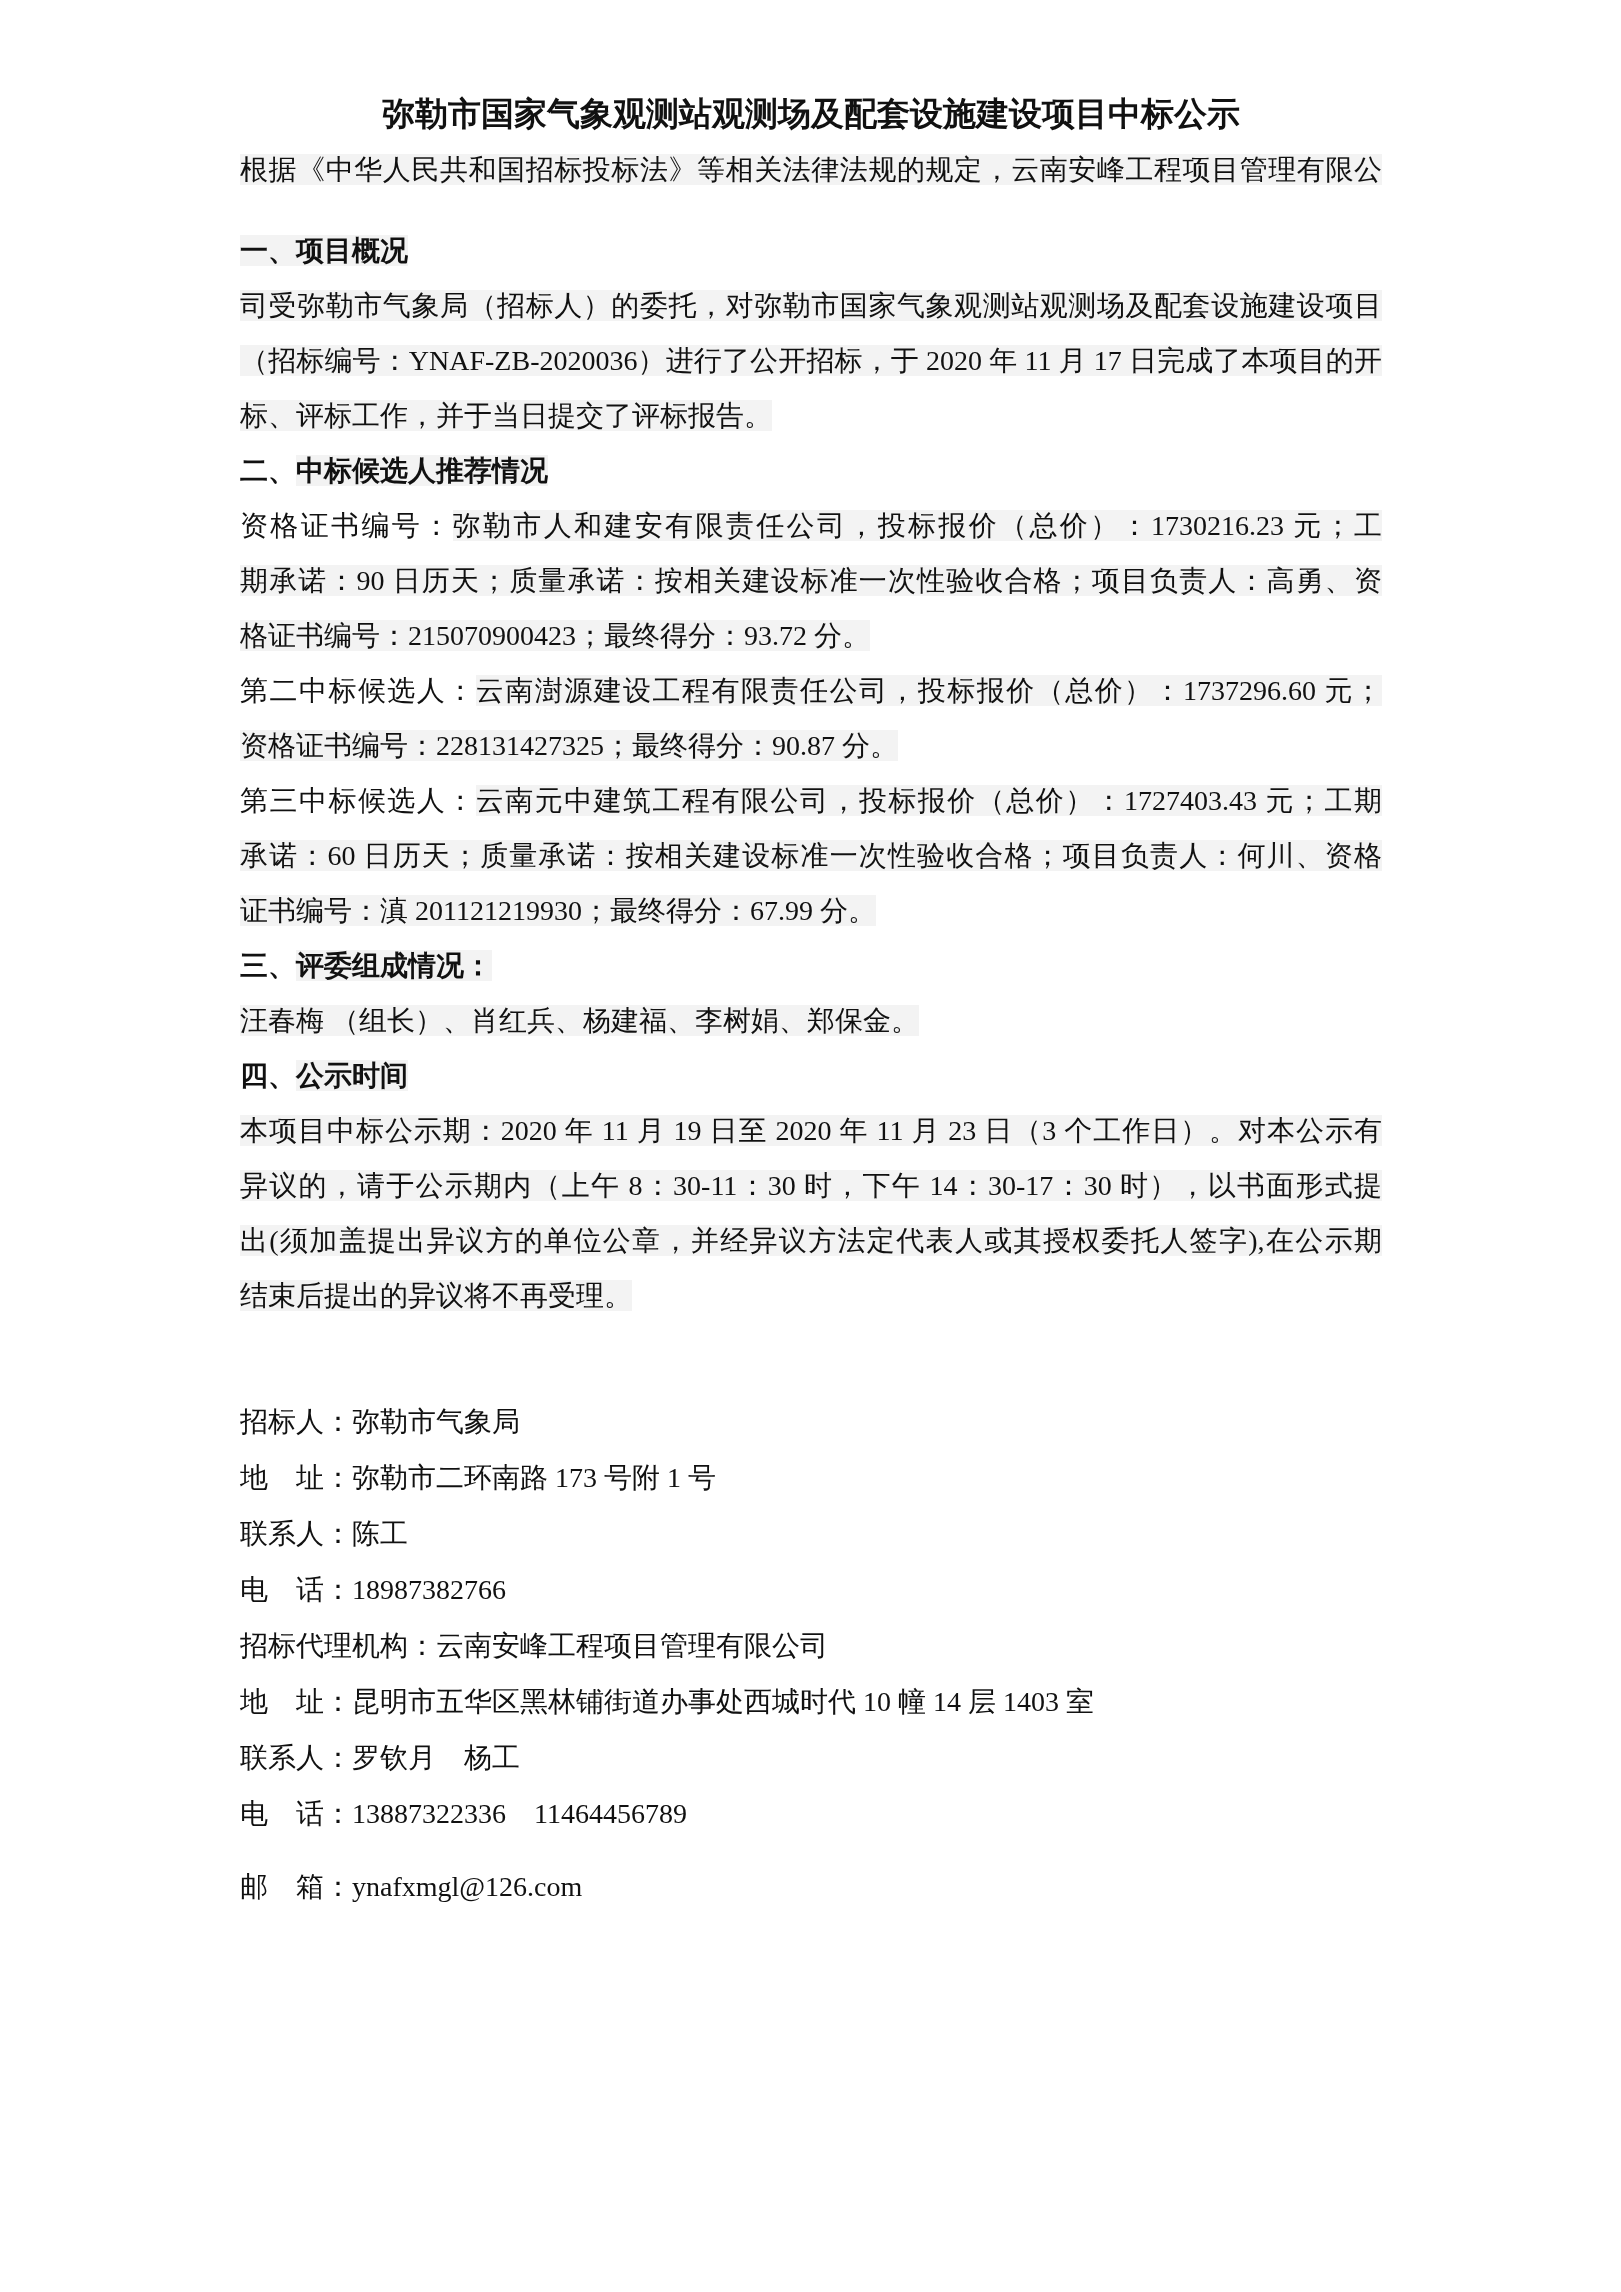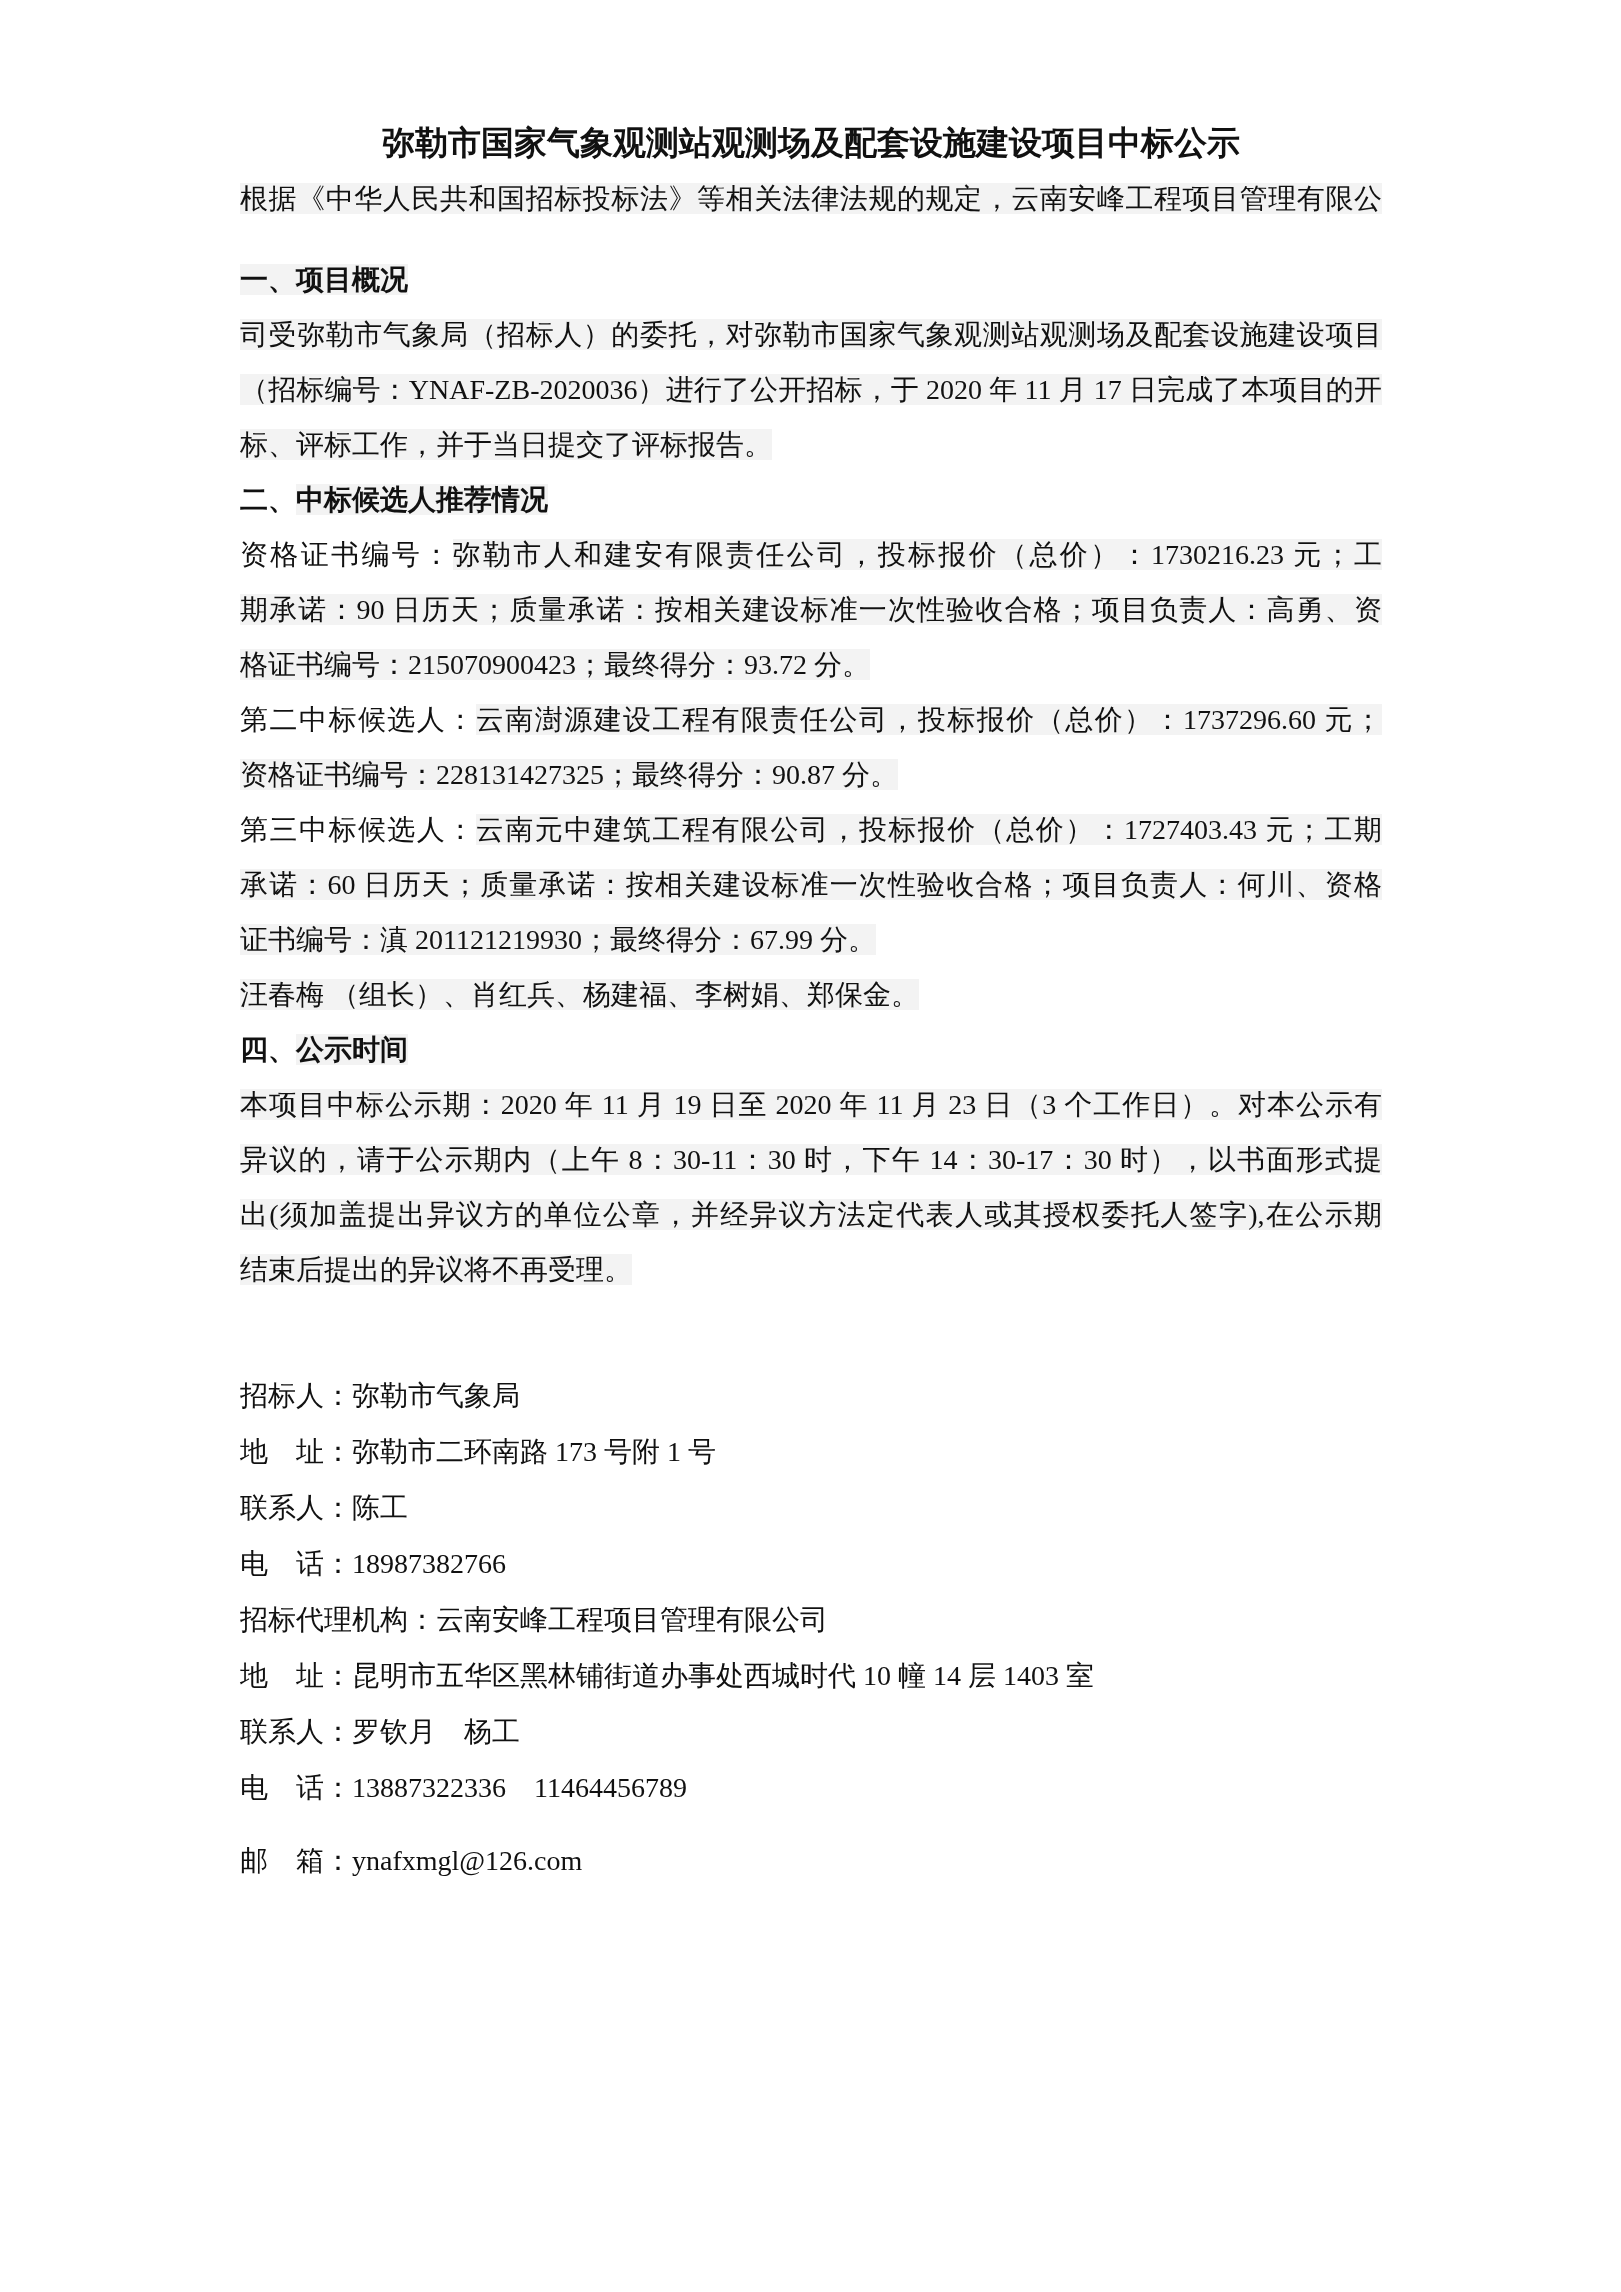--- a/index.html
+++ b/index.html
@@ -1,20 +1,20 @@
 <!DOCTYPE html>
 <html><head>
 <meta charset="utf-8">
 <style>
   html,body{margin:0;padding:0;}
   body{
     width:1621px;height:2293px;background:#ffffff;overflow:hidden;
     font-family:"Liberation Serif","DejaVu Serif",serif;color:#111111;
   }
-  .page{box-sizing:border-box;width:1621px;padding:116px 239px 0 240px;}
+  .page{box-sizing:border-box;width:1621px;padding:87px 239px 0 240px;}
   .title{font-size:33px;font-weight:700;text-align:center;line-height:55px;height:55px;white-space:nowrap;}
   .ln{font-size:28px;line-height:55px;height:55px;}
   .just{text-align:justify;text-align-last:justify;}
   .hd{font-weight:700;}
   .hl{background:#f3f3f3;}
   .sec1-gap{margin-top:25.5px;}
   .contact{margin-top:71px;}
   .cl{font-size:28px;line-height:56px;height:56px;white-space:pre;}
   .email-gap{margin-top:17.6px;}
 </style>
@@ -65,20 +65,23 @@
   <div class="ln just">
     <span>第三中标候选人：</span><span class="hl">云南元中建筑工程有限公司，投标报价（总价）：1727403.43 元；工期</span>
   </div>
   <div class="ln just">
     <span class="hl">承诺：60 日历天；质量承诺：按相关建设标准一次性验收合格；项目负责人：何川、资格</span>
   </div>
   <div class="ln">
     <span class="hl">证书编号：滇 201121219930；最终得分：67.99 分。</span>
   </div>
 
+  <div class="ln hd">
+    <span>三、</span><span class="hl">评委组成情况：</span>
+  </div>
   <div class="ln">
     <span class="hl">汪春梅 （组长）、肖红兵、杨建福、李树娟、郑保金。</span>
   </div>
 
   <div class="ln hd">
     <span>四、</span><span class="hl">公示时间</span>
   </div>
   <div class="ln just">
     <span class="hl">本项目中标公示期：2020 年 11 月 19 日至 2020 年 11 月 23 日（3 个工作日）。对本公示有</span>
   </div>

